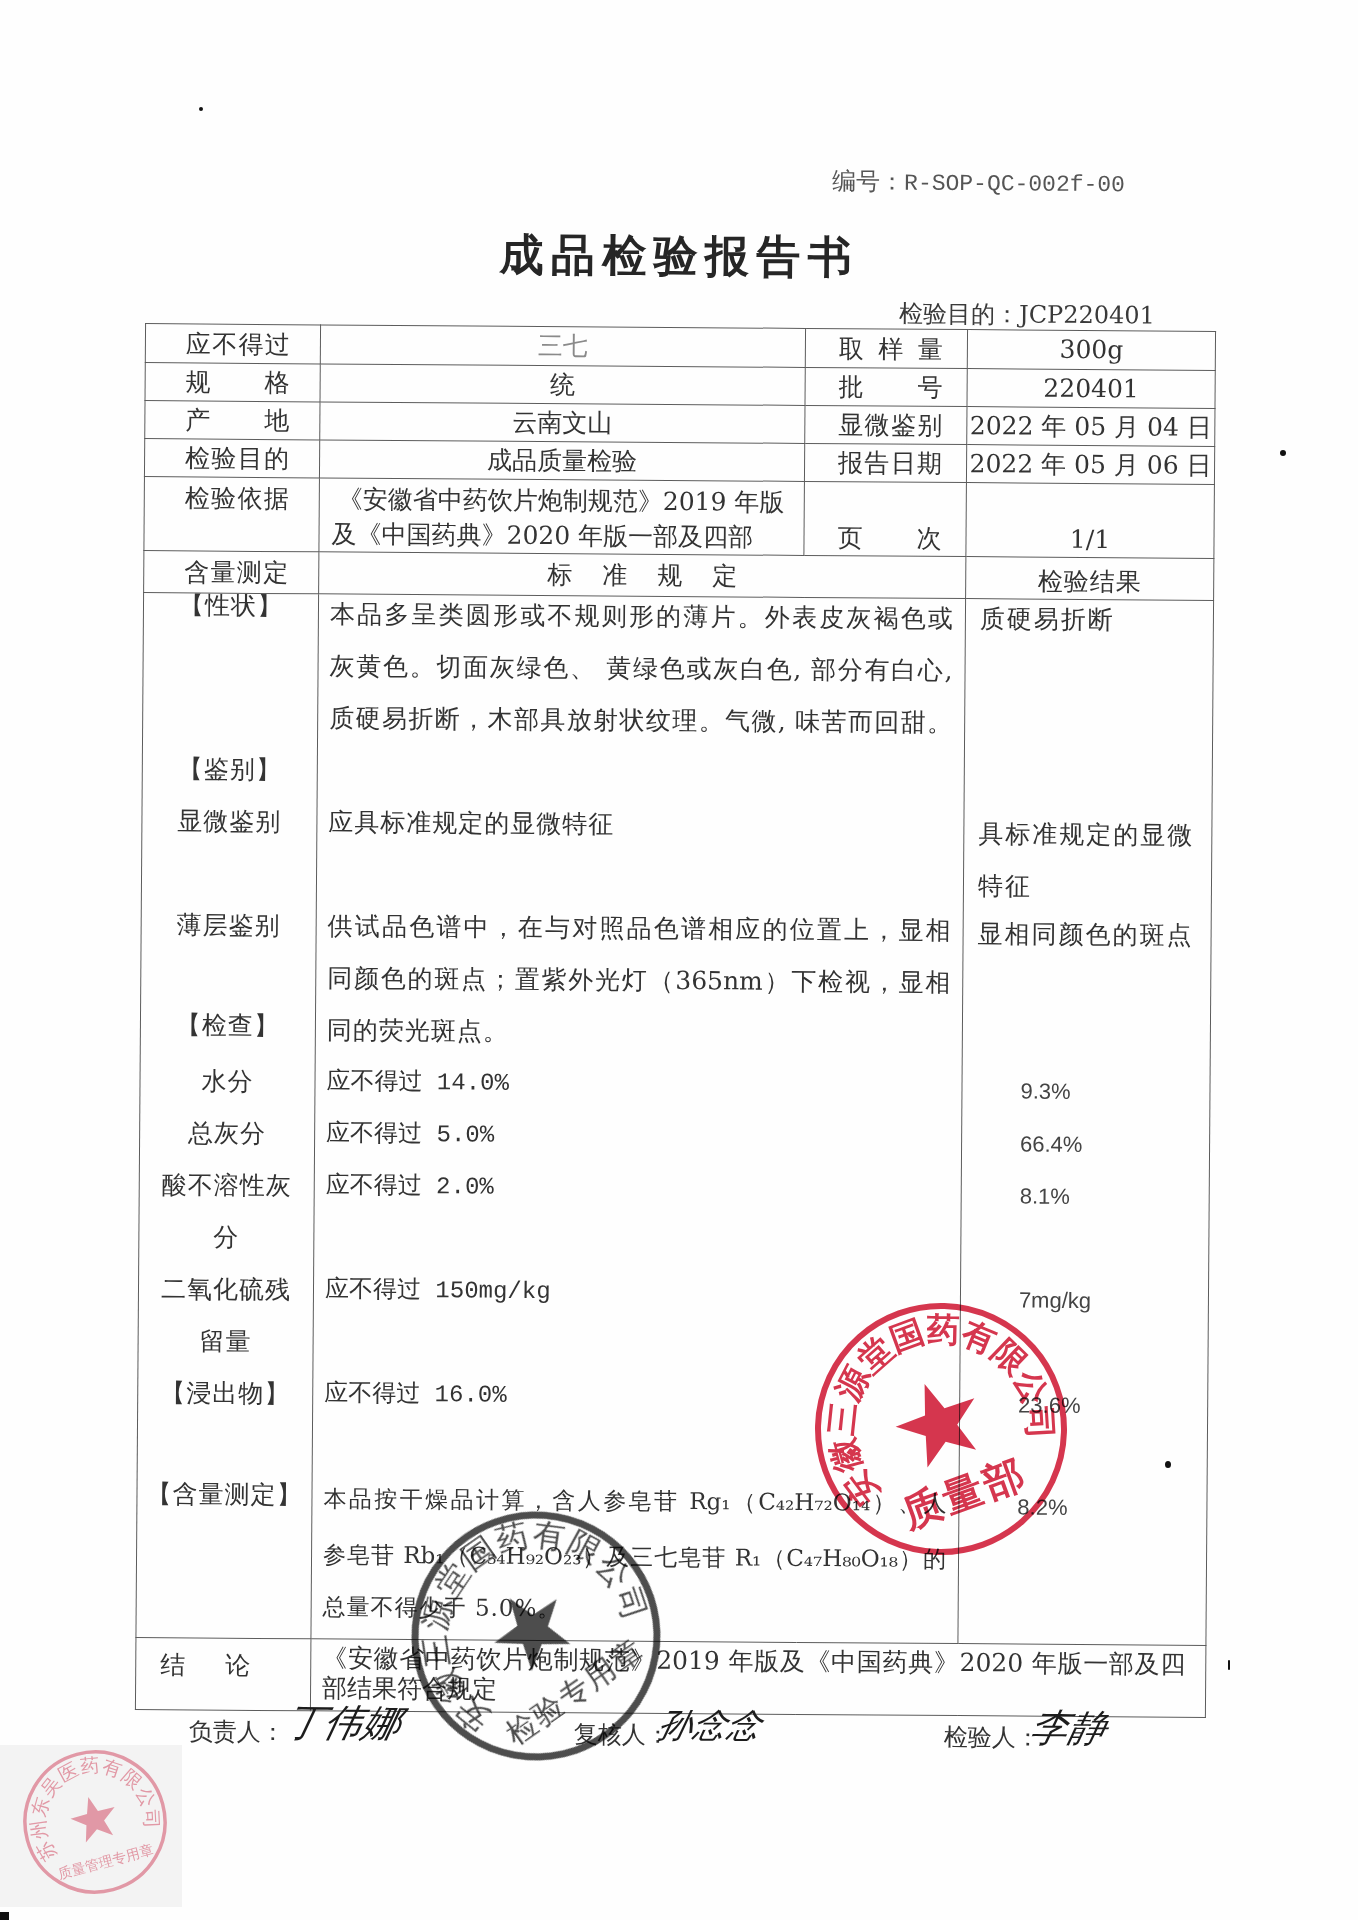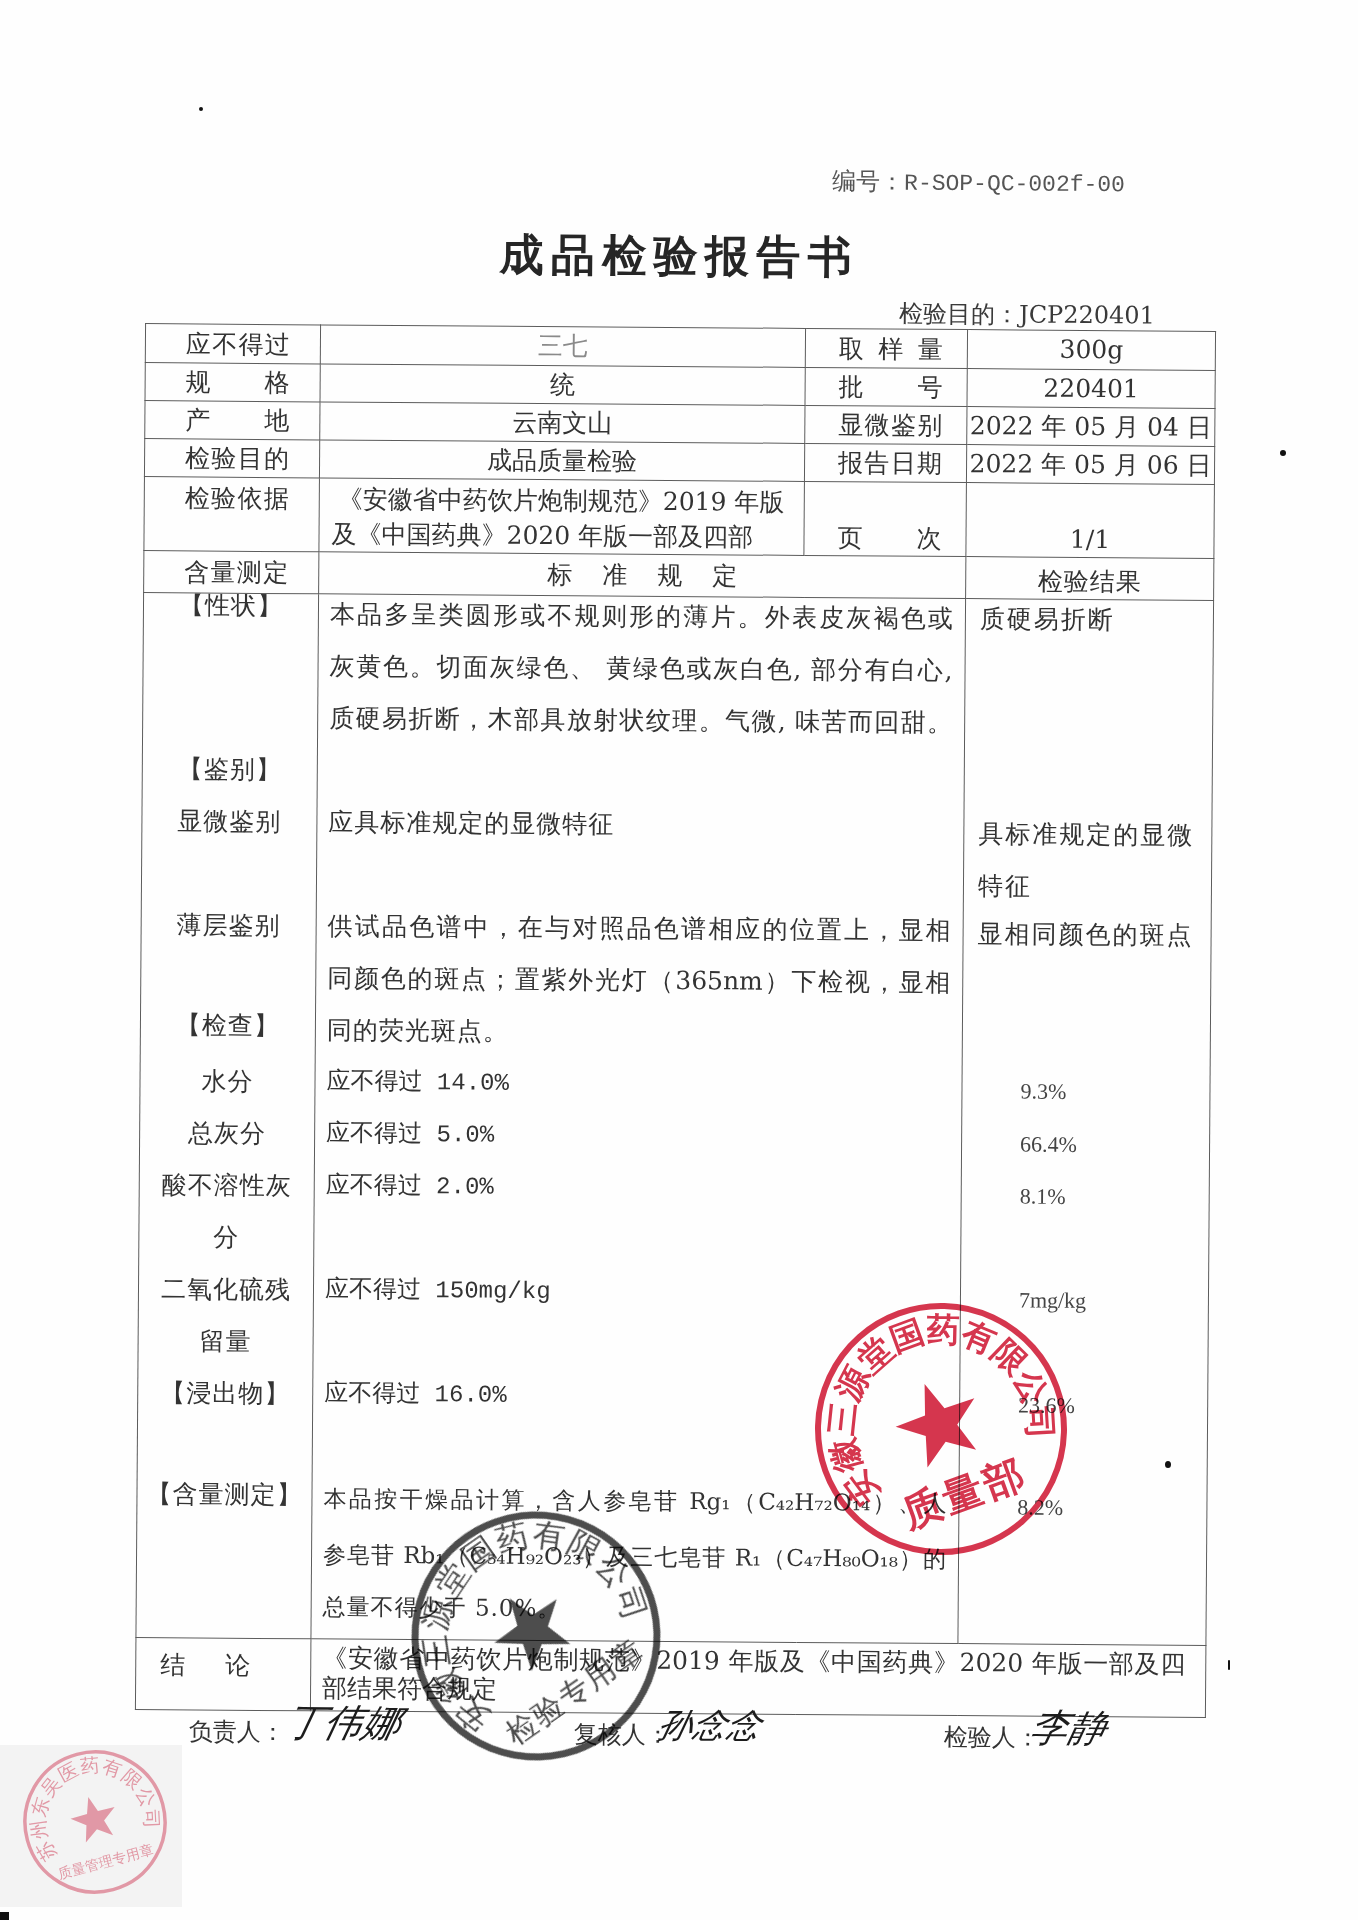--- a/index.html
+++ b/index.html
@@ -29,21 +29,21 @@
 
 .body-cell{vertical-align:top !important;position:relative;}
 .lines{position:relative;height:1043px;}
 .ln{position:absolute;left:0;right:0;top:calc(var(--n) * 52px - 6px);height:52px;line-height:52px;white-space:nowrap;}
 .col-label .ln{text-align:center;letter-spacing:1px;}
 .col-std .ln{left:11px;right:auto;width:623px;letter-spacing:1px;}
 .col-std .ln.j{text-align:justify;text-align-last:justify;letter-spacing:0;white-space:normal;}
 .col-std .ln.sm{font-size:23px;}
 .col-std .ln.mix{font-family:"Liberation Mono","DejaVu Serif",serif;font-size:24px;letter-spacing:0;}
 .col-res .ln{left:14px;right:auto;letter-spacing:2px;}
-.col-res .ln.num{left:58px;font-family:Liberation Serif, serif;font-size:22px;letter-spacing:0;color:#444;}
+.col-res .ln.num{left:58px;font-family:Liberation Sans, sans-serif;font-size:22px;letter-spacing:0;color:#444;}
 
 .concl-label{vertical-align:top !important;padding:10px 0 0 24px !important;}
 .concl-label .jst{width:90px;}
 .concl-text{vertical-align:top !important;padding:4px 0 0 11px !important;}
 .concl-text div{line-height:30px;}
 .concl-text .j{width:863px;text-align:justify;text-align-last:justify;white-space:normal;}
 
 .sig-label{position:absolute;top:1720px;font-size:24px;line-height:30px;color:#333;white-space:nowrap;}
 .sig-name{position:absolute;top:1702px;font-size:38px;line-height:46px;font-style:italic;color:#1c1c1c;white-space:nowrap;transform:skewX(-12deg);}
 

